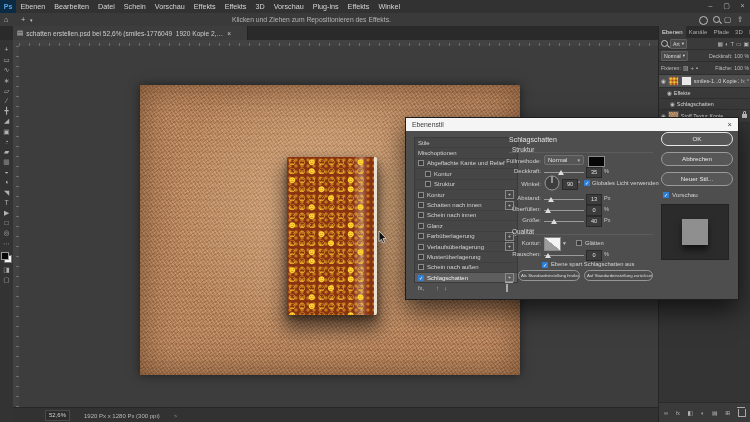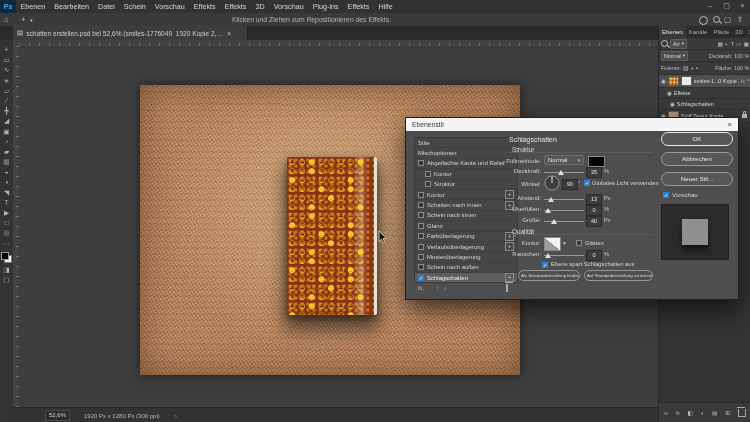--- a/index.html
+++ b/index.html
@@ -133,21 +133,21 @@
     <span class="menuitem">Bearbeiten</span>
     <span class="menuitem">Datei</span>
     <span class="menuitem">Schein</span>
     <span class="menuitem">Vorschau</span>
     <span class="menuitem">Effekts</span>
     <span class="menuitem">Effekts</span>
     <span class="menuitem">3D</span>
     <span class="menuitem">Vorschau</span>
     <span class="menuitem">Plug-ins</span>
     <span class="menuitem">Effekts</span>
-    <span class="menuitem">Hilfe</span>
+    <span class="menuitem">Winkel</span>
     <span class="abs winctl" style="left:703px;top:0">–</span>
     <span class="abs winctl" style="left:719px;top:0">▢</span>
     <span class="abs winctl" style="left:735px;top:0">×</span>
   </div>
 
   <div class="abs optionsbar">
     <span class="obicon" style="left:4px">⌂</span>
     <span class="obicon" style="left:21px">+</span>
     <span class="obicon" style="left:30px;font-size:5px;top:4px">▾</span>
     <span class="hint">Klicken und Ziehen zum Repositionieren des Effekts.</span>

